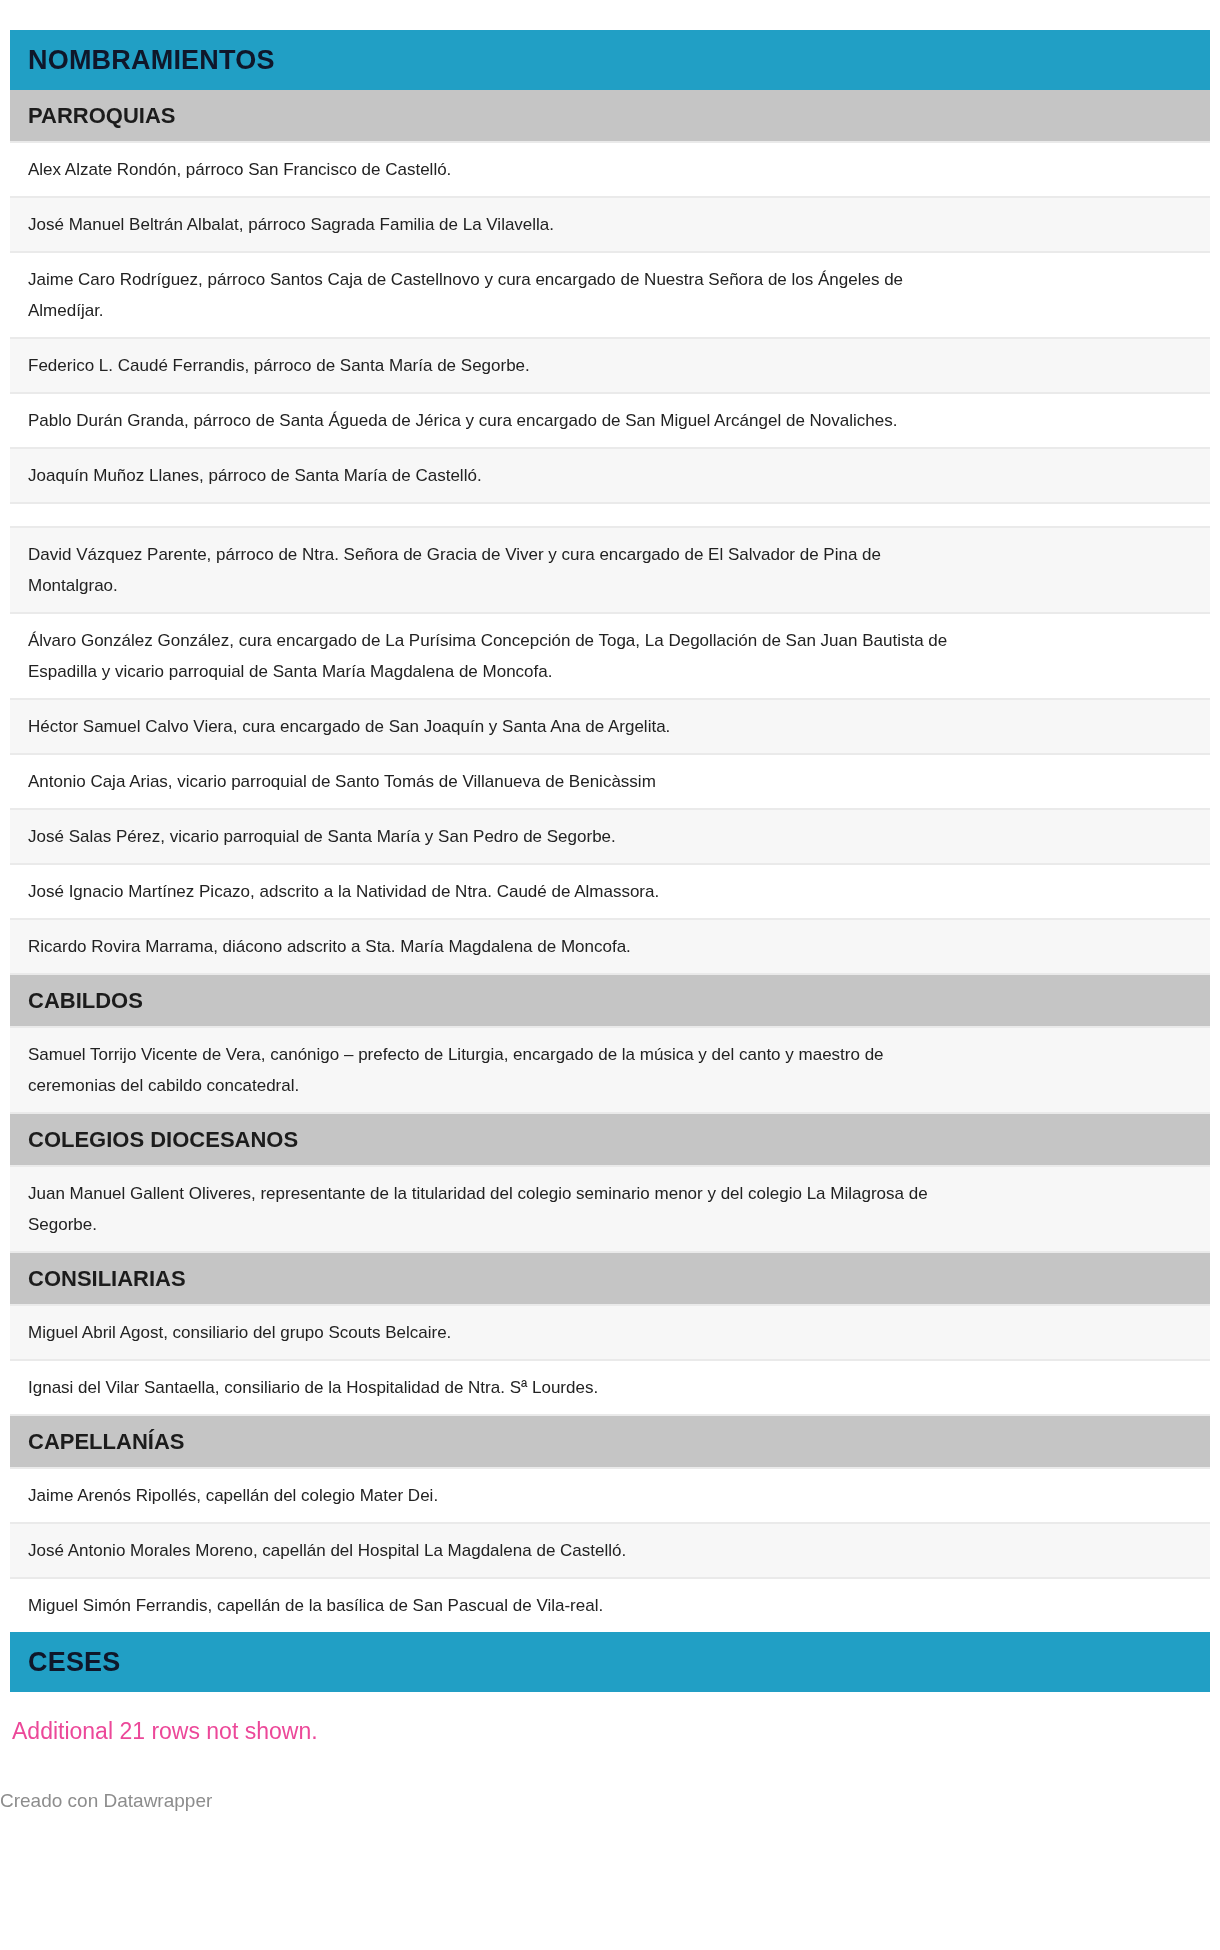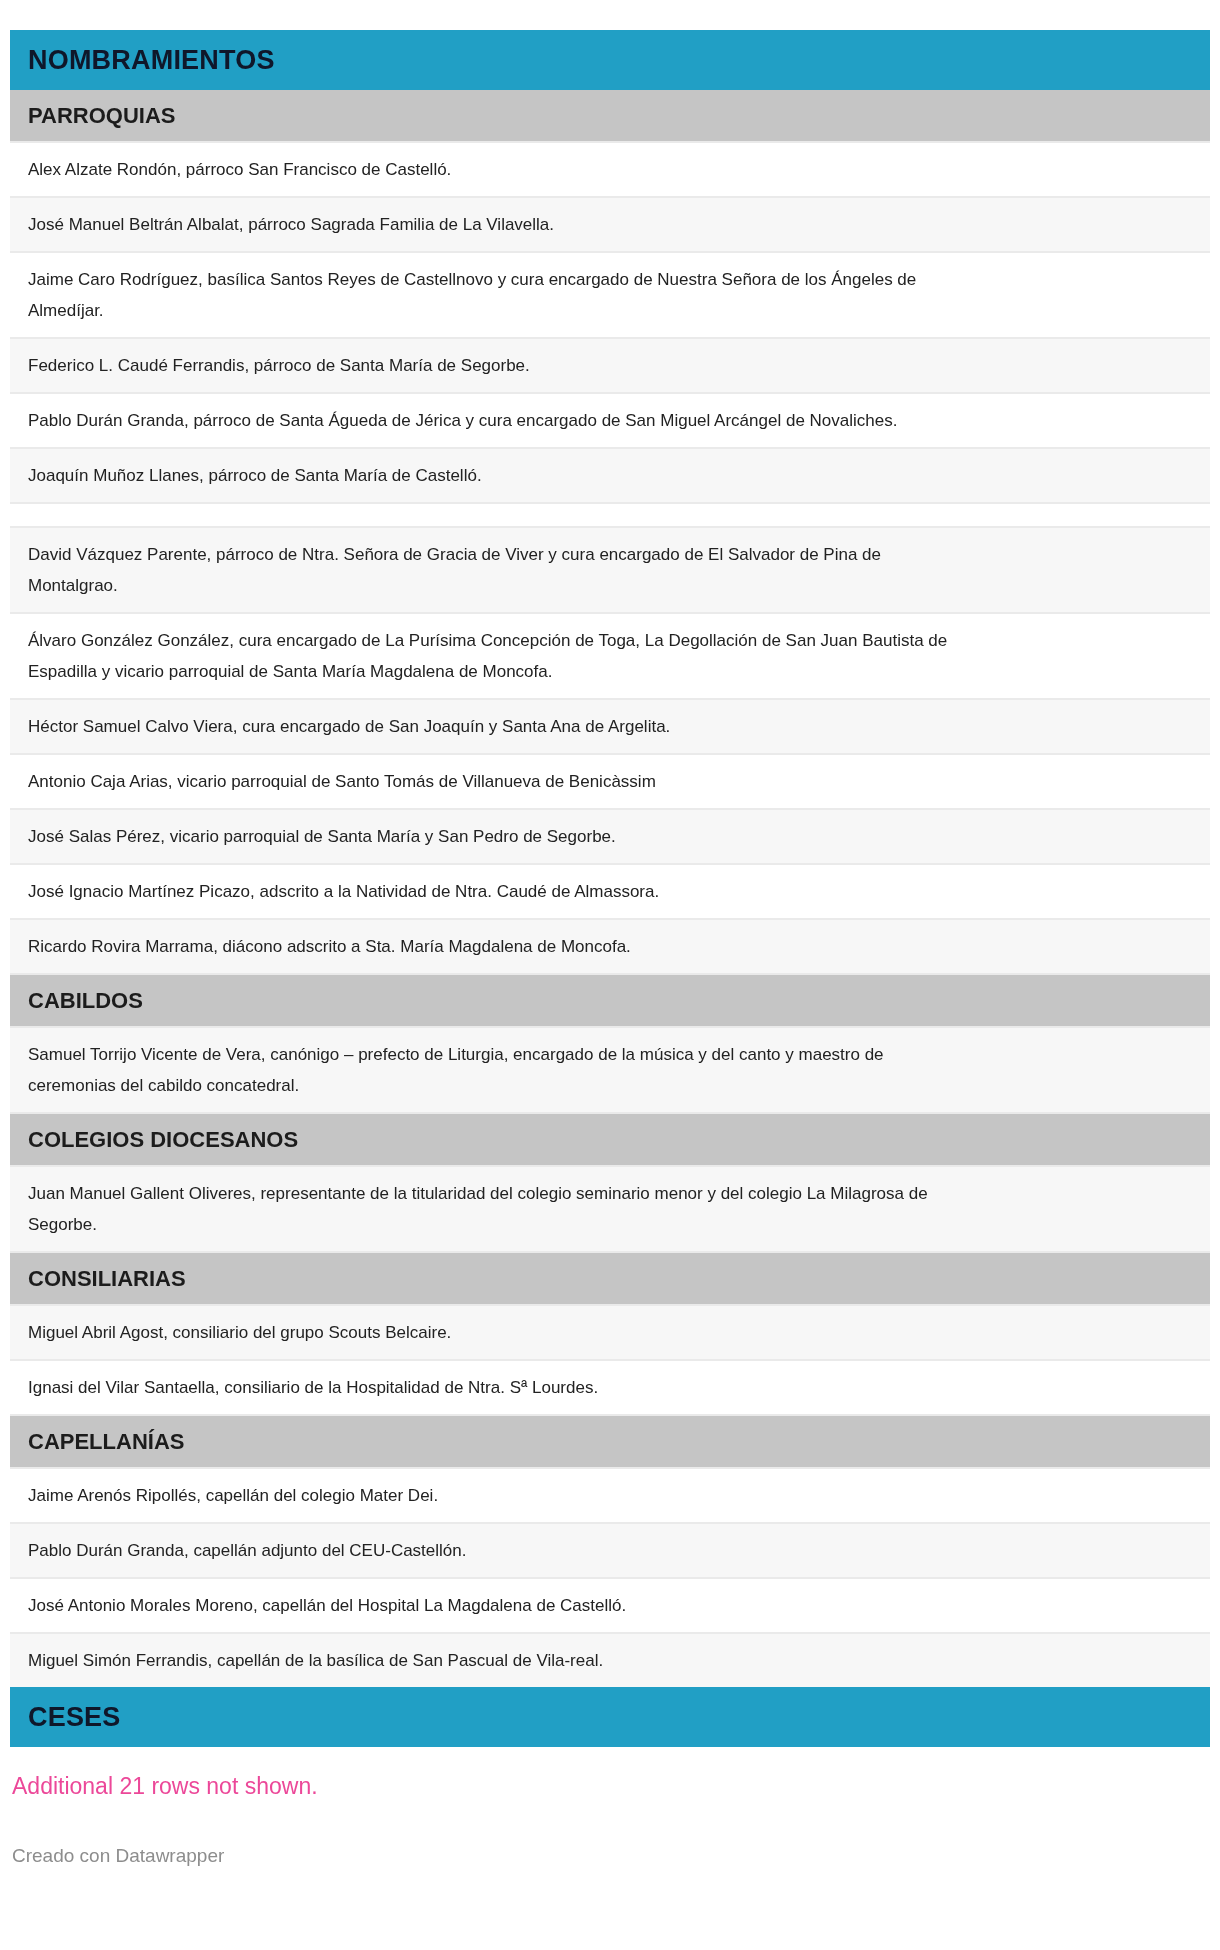--- a/index.html
+++ b/index.html
@@ -63,21 +63,21 @@
   .cell-text {
     max-width: 945px;
   }
   .note {
     margin: 26px 8px 0 12px;
     font-size: 23px;
     line-height: 27px;
     color: #ec4899;
   }
   .credit {
-    margin: 45px 0 0 12px;
+    margin: 45px 0 0 0;
     font-size: 19px;
     line-height: 22px;
     color: #8d8d8d;
   }
 </style>
 </head>
 <body>
 
 <div class="page">
   <div class="dw-table">
@@ -92,21 +92,21 @@
               <div class="cell-text">Alex Alzate Rondón, párroco San Francisco de Castelló.</div>
             </td>
           </tr>
           <tr>
             <td>
               <div class="cell-text">José Manuel Beltrán Albalat, párroco Sagrada Familia de La Vilavella.</div>
             </td>
           </tr>
           <tr>
             <td>
-              <div class="cell-text">Jaime Caro Rodríguez, basílica Santos Reyes de Castellnovo y cura encargado de Nuestra Señora de los Ángeles de Almedíjar.</div>
+              <div class="cell-text">Jaime Caro Rodríguez, párroco Santos Caja de Castellnovo y cura encargado de Nuestra Señora de los Ángeles de Almedíjar.</div>
             </td>
           </tr>
           <tr>
             <td>
               <div class="cell-text">Federico L. Caudé Ferrandis, párroco de Santa María de Segorbe.</div>
             </td>
           </tr>
           <tr>
             <td>
               <div class="cell-text">Pablo Durán Granda, párroco de Santa Águeda de Jérica y cura encargado de San Miguel Arcángel de Novaliches.</div>
@@ -185,25 +185,20 @@
             <td>
               <div class="cell-text">Ignasi del Vilar Santaella, consiliario de la Hospitalidad de Ntra. Sª Lourdes.</div>
             </td>
           </tr>
           <tr class="section">
             <td>CAPELLANÍAS</td>
           </tr>
           <tr>
             <td>
               <div class="cell-text">Jaime Arenós Ripollés, capellán del colegio Mater Dei.</div>
-            </td>
-          </tr>
-          <tr>
-            <td>
-              <div class="cell-text">Pablo Durán Granda, capellán adjunto del CEU-Castellón.</div>
             </td>
           </tr>
           <tr>
             <td>
               <div class="cell-text">José Antonio Morales Moreno, capellán del Hospital La Magdalena de Castelló.</div>
             </td>
           </tr>
           <tr>
             <td>
               <div class="cell-text">Miguel Simón Ferrandis, capellán de la basílica de San Pascual de Vila-real.</div>

